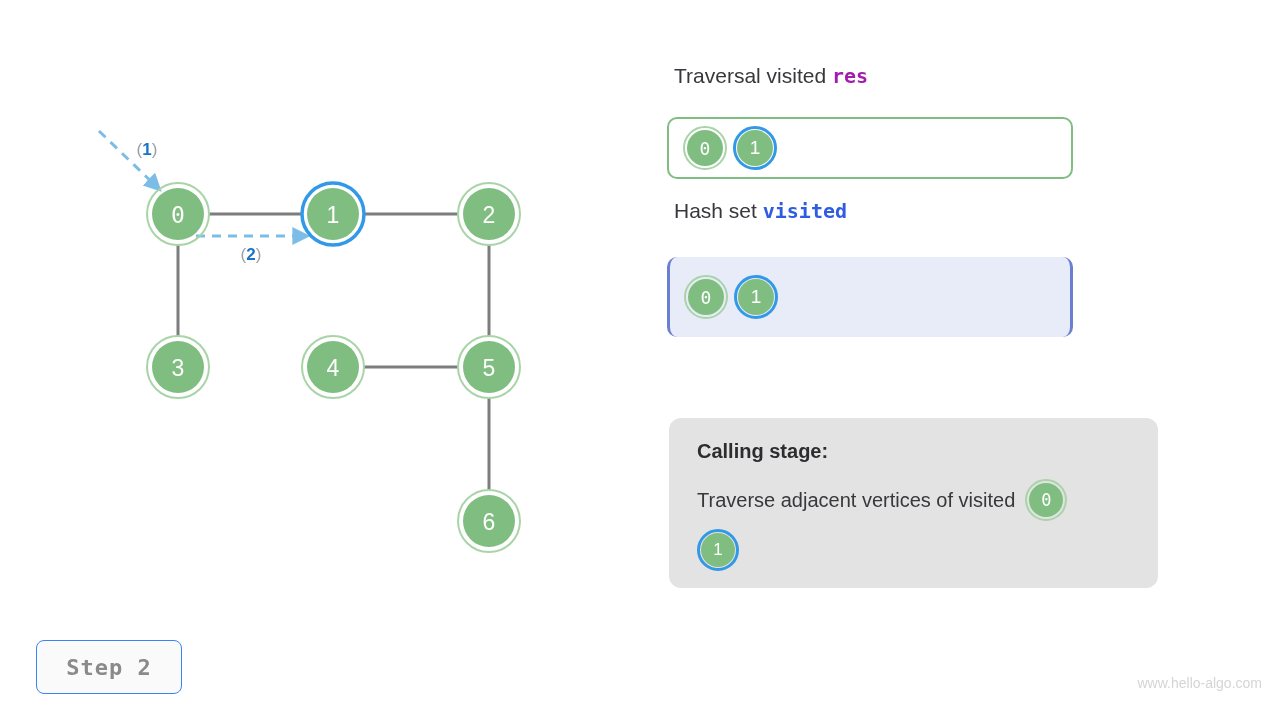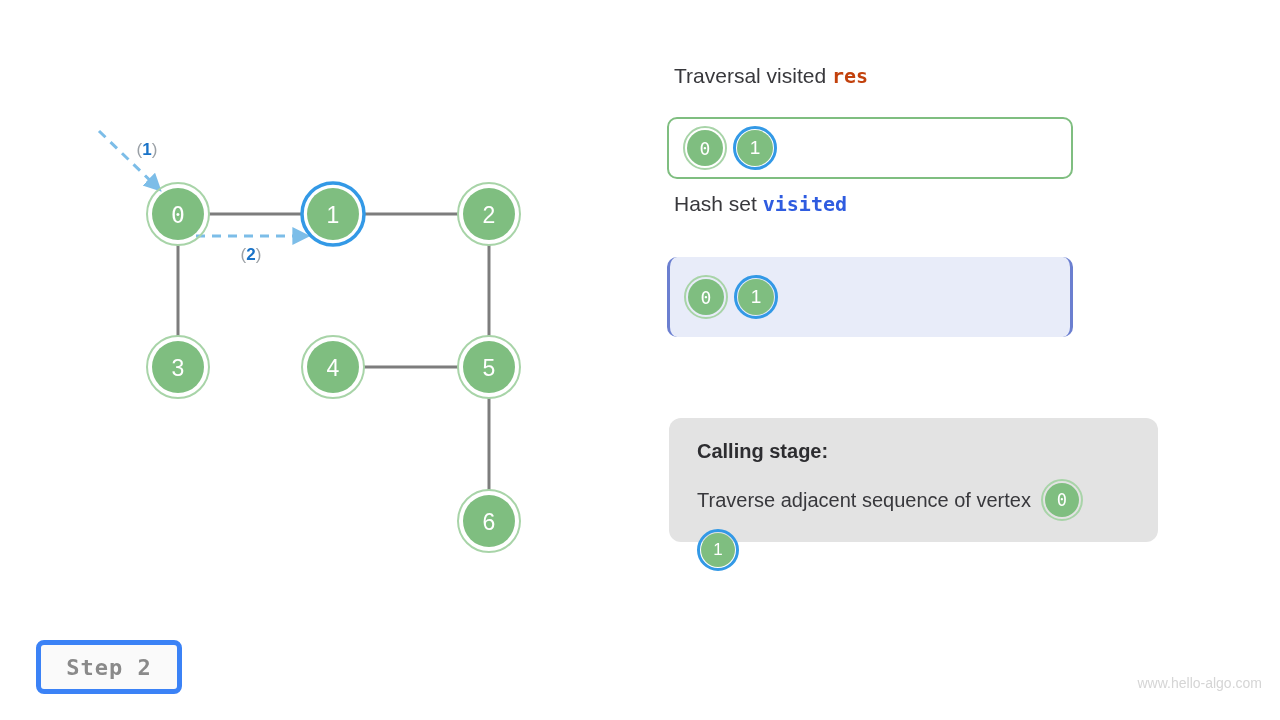--- a/index.html
+++ b/index.html
@@ -51,25 +51,25 @@
     position: absolute;
     font-size: 21px;
     color: #38383c;
     white-space: nowrap;
   }
   .caption .mono {
     font-family: "DejaVu Sans Mono", monospace;
     font-weight: bold;
     font-size: 20px;
   }
-  .mono.green { color: #c2410c; }
+  .mono.green { color: #a21caf; }
   .mono.blue  { color: #2f5ce0; }
 
   #res-caption  { left: 674px; top: 64px; }
-  #visited-caption { left: 674px; top: 192px; }
+  #visited-caption { left: 674px; top: 199px; }
 
   .box {
     position: absolute;
     box-sizing: border-box;
     display: flex;
     align-items: center;
   }
   #res-box {
     left: 667px;
     top: 117px;
@@ -130,21 +130,21 @@
     font-family: "Liberation Sans", sans-serif;
     font-size: 19px;
   }
 
   
   #calling-stage {
     position: absolute;
     left: 669px;
     top: 418px;
     width: 489px;
-    height: 124px;
+    height: 170px;
     background: #e3e3e3;
     border-radius: 12px;
     box-sizing: border-box;
     padding: 22px 0 0 28px;
   }
   #calling-stage .title {
     font-size: 20px;
     font-weight: bold;
     color: #2d2d30;
     margin-bottom: 16px;
@@ -168,21 +168,21 @@
   .stage-line .chip .txt { width: 42px; height: 42px; font-size: 17px; }
 
   
   #step-badge {
     position: absolute;
     left: 36px;
     top: 640px;
     width: 146px;
     height: 54px;
     box-sizing: border-box;
-    border: 5px solid #3b82f6;
+    border: 1px solid #3b82f6;
     border-radius: 8px;
     background: #fafafa;
     display: flex;
     align-items: center;
     justify-content: center;
     font-family: "DejaVu Sans Mono", monospace;
     font-size: 22px;
     font-weight: bold;
     color: #8a8a8a;
     letter-spacing: 1px;
@@ -291,21 +291,21 @@
         <div class="fill"></div>
         <div class="ring"></div>
         <div class="txt">1</div>
       </div>
     </div>
 
   <div id="calling-stage">
     <div class="title">Calling stage:</div>
     <div id="calling-stage-lines">
         <div class="stage-line">
-          <span class="line-text">Traverse adjacent sequence of vertex</span>
+          <span class="line-text">Traverse adjacent vertices of visited</span>
           <div class="chip">
             <div class="fill"></div>
             <div class="ring"></div>
             <div class="txt">0</div>
           </div>
         </div>
         <div class="stage-line">
           <div class="chip active plain">
             <div class="fill"></div>
             <div class="ring"></div>

